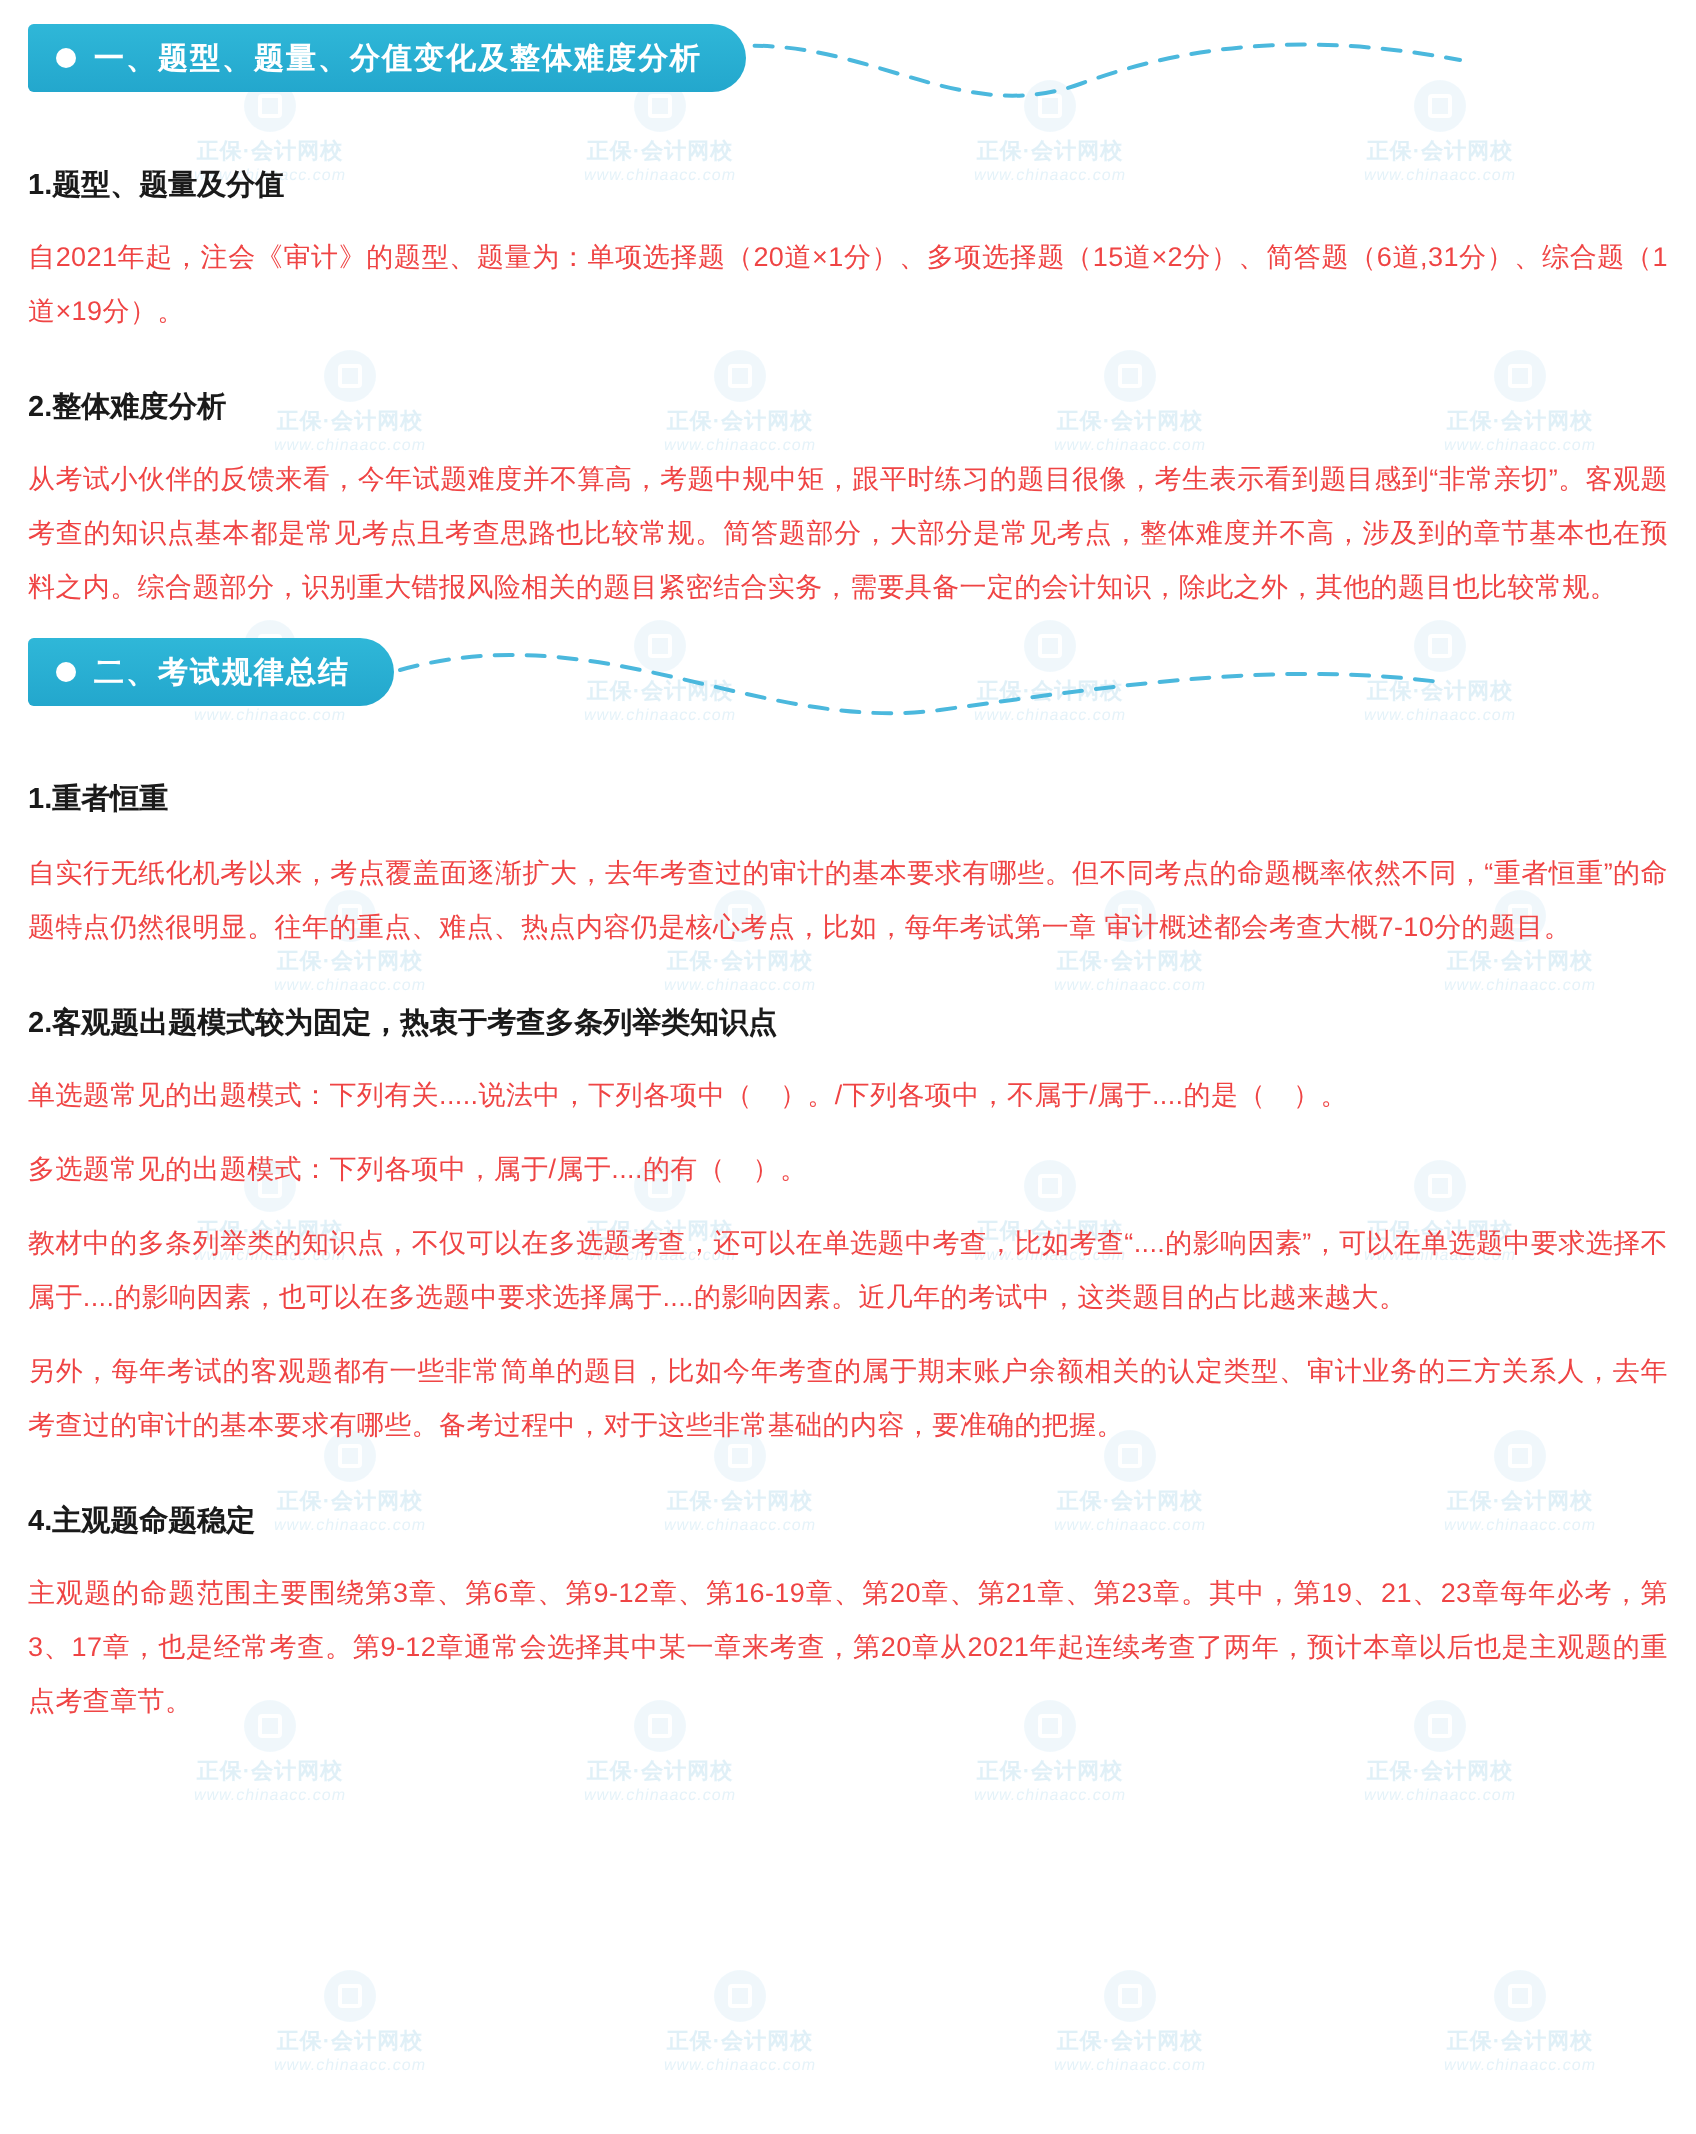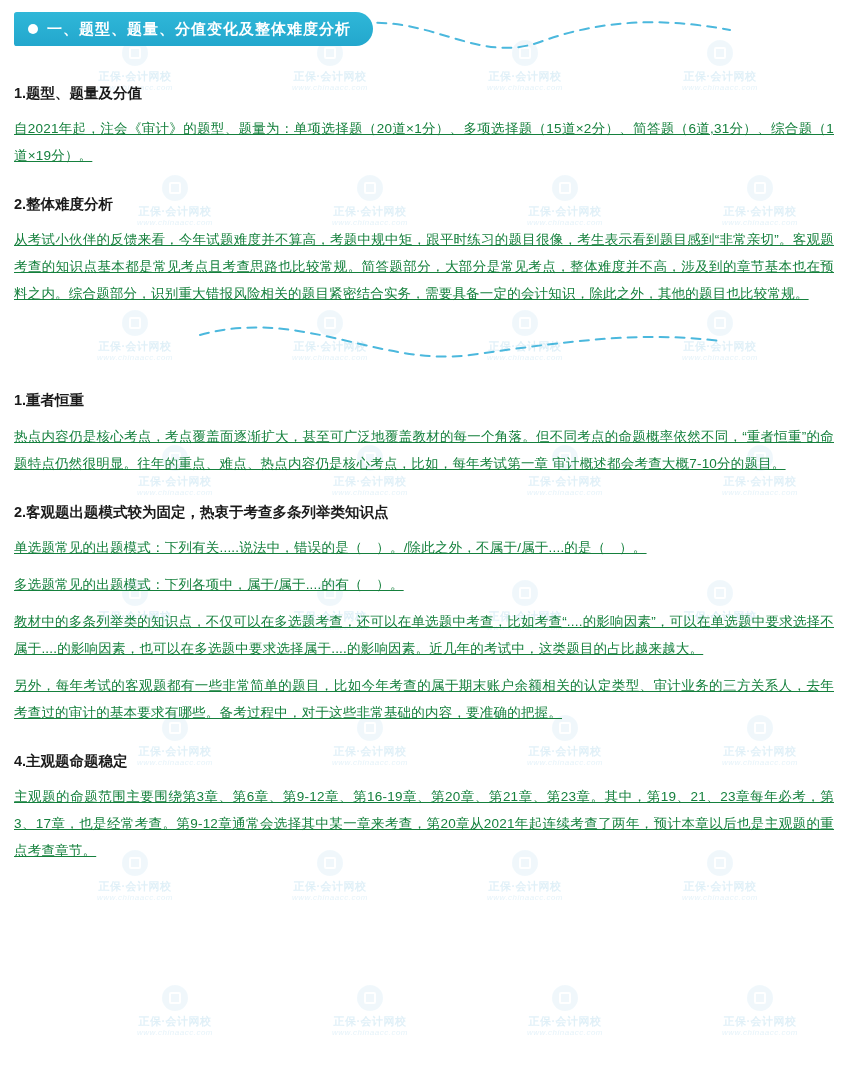--- a/index.html
+++ b/index.html
@@ -114,26 +114,25 @@
   
   .sub-title {
     font-size: 14.5px;
     font-weight: bold;
     color: #1a1a1a;
     margin: 24px 14px 8px 14px;
     line-height: 1.6;
   }
   p.body {
     font-size: 13.5px;
-    color: #15803d;
+    color: #ef4444;
     line-height: 2.0;
     margin: 10px 14px 10px 14px;
     text-align: justify;
     letter-spacing: 0.2px;
-    text-decoration: underline;
   }
 </style>
 </head>
 <body>
 
 <div class="watermarks" id="wm-layer">
     <div class="wm" style="left: 60px; top: 40px;">
       <div class="wm-circle"></div>
       <div class="wm-t1">正保·会计网校</div>
       <div class="wm-t2">www.chinaacc.com</div>
@@ -301,23 +300,26 @@
       </svg><div class="pill">
         <span class="dot"></span>
         <span>一、题型、题量、分值变化及整体难度分析</span>
       </div></div>
     <h3 class="sub-title">1.题型、题量及分值</h3>
     <p class="body">自2021年起，注会《审计》的题型、题量为：单项选择题（20道×1分）、多项选择题（15道×2分）、简答题（6道,31分）、综合题（1道×19分）。</p>
     <h3 class="sub-title">2.整体难度分析</h3>
     <p class="body">从考试小伙伴的反馈来看，今年试题难度并不算高，考题中规中矩，跟平时练习的题目很像，考生表示看到题目感到“非常亲切”。客观题考查的知识点基本都是常见考点且考查思路也比较常规。简答题部分，大部分是常见考点，整体难度并不高，涉及到的章节基本也在预料之内。综合题部分，识别重大错报风险相关的题目紧密结合实务，需要具备一定的会计知识，除此之外，其他的题目也比较常规。</p>
     <div class="section-head"><svg class="dash-deco" viewBox="0 0 848 46" xmlns="http://www.w3.org/2000/svg">
         <path d="M200 16 C 300 -12, 380 48, 470 36 C 570 22, 640 12, 720 22" fill="none" stroke="#4bb8dd" stroke-width="2" stroke-dasharray="9 7" stroke-linecap="round"></path>
-      </svg></div>
+      </svg><div class="pill">
+        <span class="dot"></span>
+        <span>二、考试规律总结</span>
+      </div></div>
     <h3 class="sub-title">1.重者恒重</h3>
-    <p class="body">热点内容仍是核心考点，考点覆盖面逐渐扩大，甚至可广泛地覆盖教材的每一个角落。但不同考点的命题概率依然不同，“重者恒重”的命题特点仍然很明显。往年的重点、难点、热点内容仍是核心考点，比如，每年考试第一章 审计概述都会考查大概7-10分的题目。</p>
+    <p class="body">自实行无纸化机考以来，考点覆盖面逐渐扩大，去年考查过的审计的基本要求有哪些。但不同考点的命题概率依然不同，“重者恒重”的命题特点仍然很明显。往年的重点、难点、热点内容仍是核心考点，比如，每年考试第一章 审计概述都会考查大概7-10分的题目。</p>
     <h3 class="sub-title">2.客观题出题模式较为固定，热衷于考查多条列举类知识点</h3>
-    <p class="body">单选题常见的出题模式：下列有关.....说法中，错误的是（　）。/除此之外，不属于/属于....的是（　）。</p>
+    <p class="body">单选题常见的出题模式：下列有关.....说法中，下列各项中（　）。/下列各项中，不属于/属于....的是（　）。</p>
     <p class="body">多选题常见的出题模式：下列各项中，属于/属于....的有（　）。</p>
     <p class="body">教材中的多条列举类的知识点，不仅可以在多选题考查，还可以在单选题中考查，比如考查“....的影响因素”，可以在单选题中要求选择不属于....的影响因素，也可以在多选题中要求选择属于....的影响因素。近几年的考试中，这类题目的占比越来越大。</p>
     <p class="body">另外，每年考试的客观题都有一些非常简单的题目，比如今年考查的属于期末账户余额相关的认定类型、审计业务的三方关系人，去年考查过的审计的基本要求有哪些。备考过程中，对于这些非常基础的内容，要准确的把握。</p>
     <h3 class="sub-title">4.主观题命题稳定</h3>
     <p class="body">主观题的命题范围主要围绕第3章、第6章、第9-12章、第16-19章、第20章、第21章、第23章。其中，第19、21、23章每年必考，第3、17章，也是经常考查。第9-12章通常会选择其中某一章来考查，第20章从2021年起连续考查了两年，预计本章以后也是主观题的重点考查章节。</p>
   </div>
 
 </body></html>

